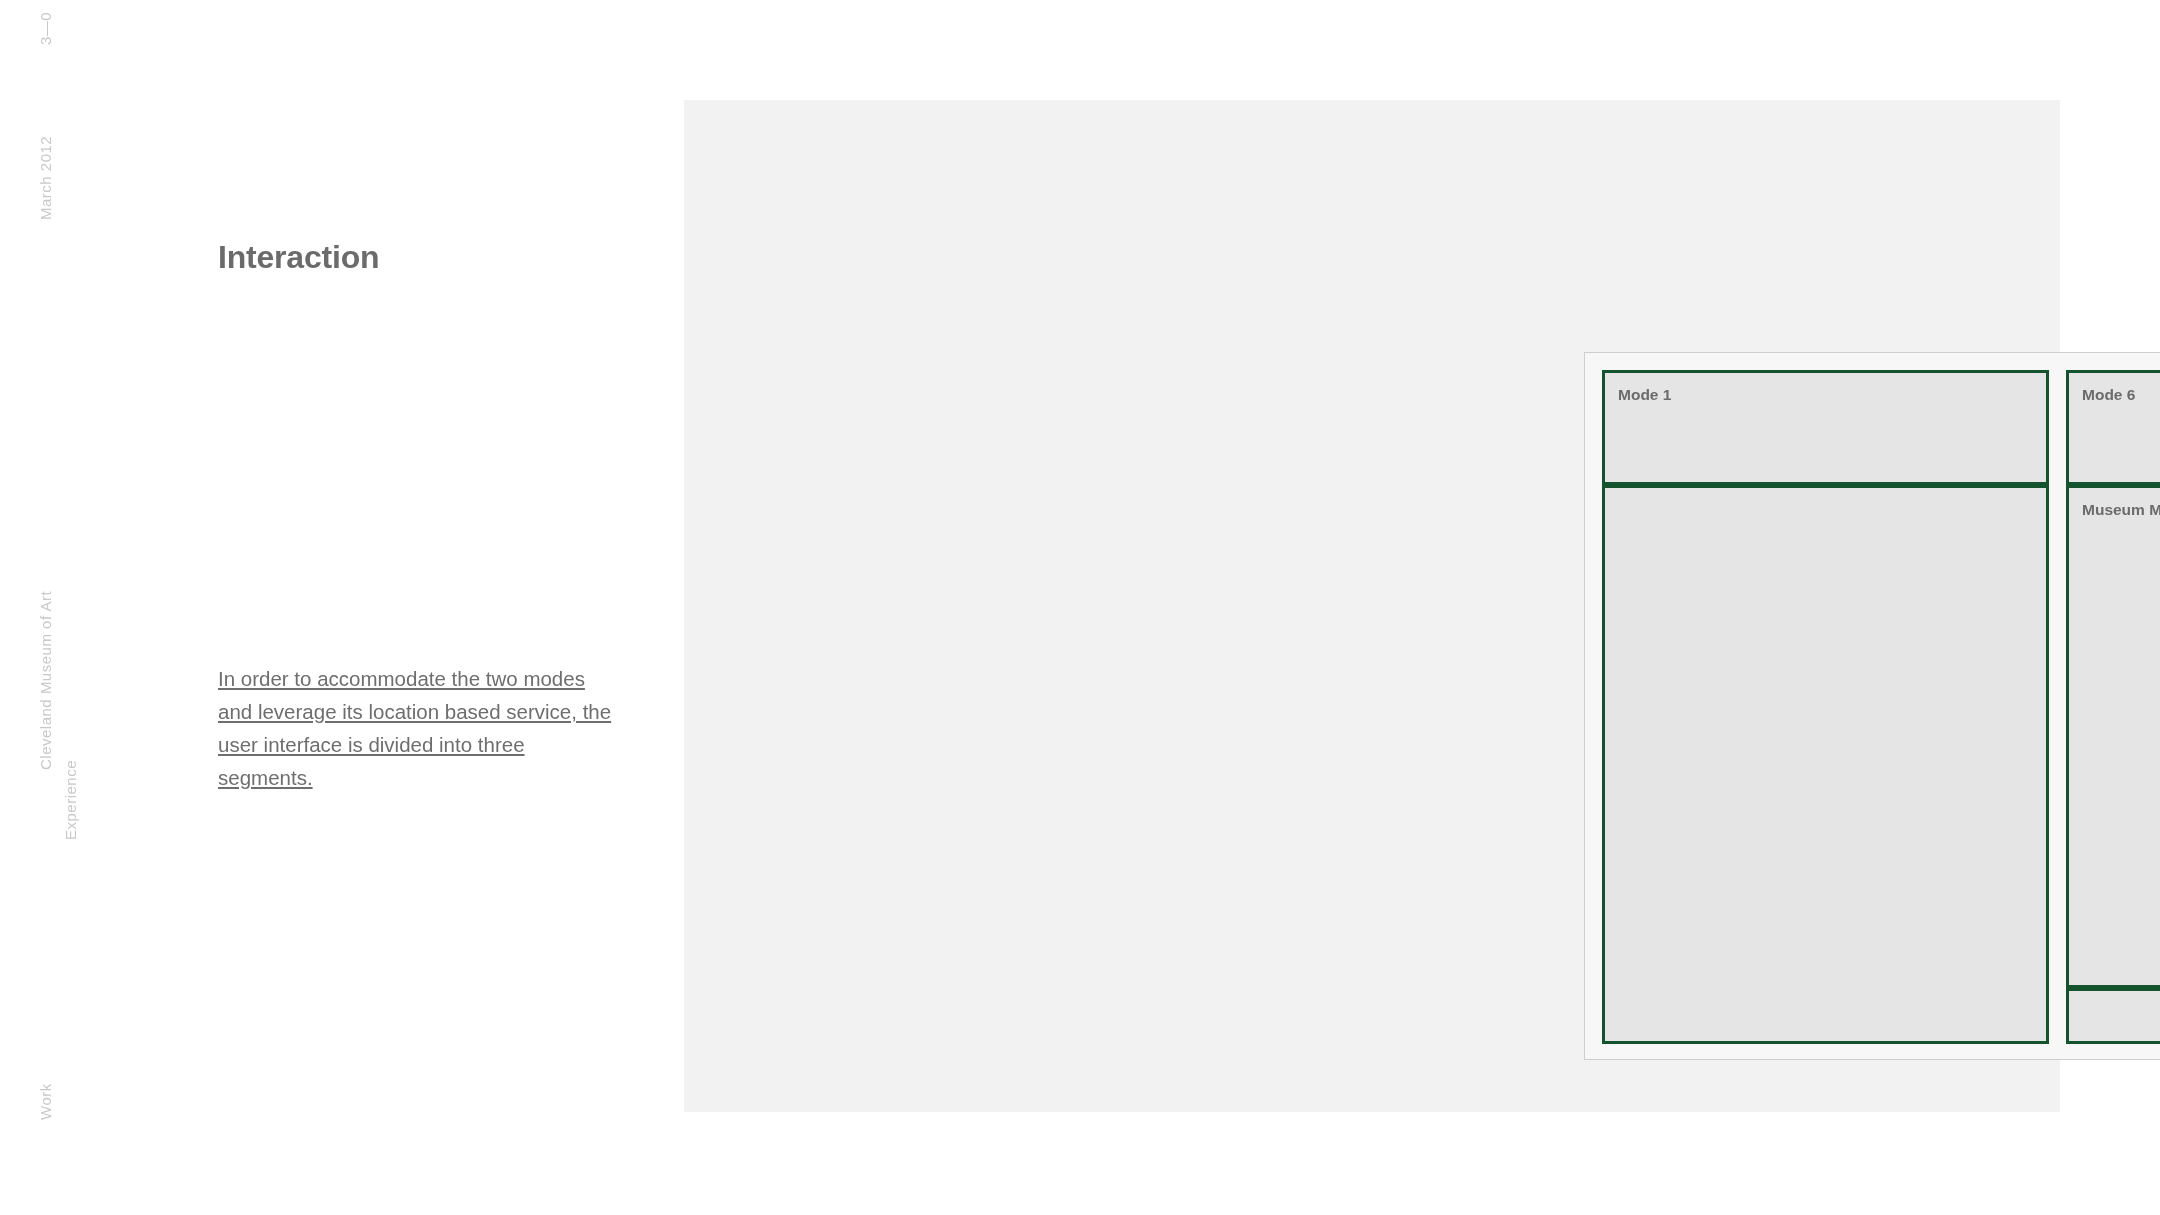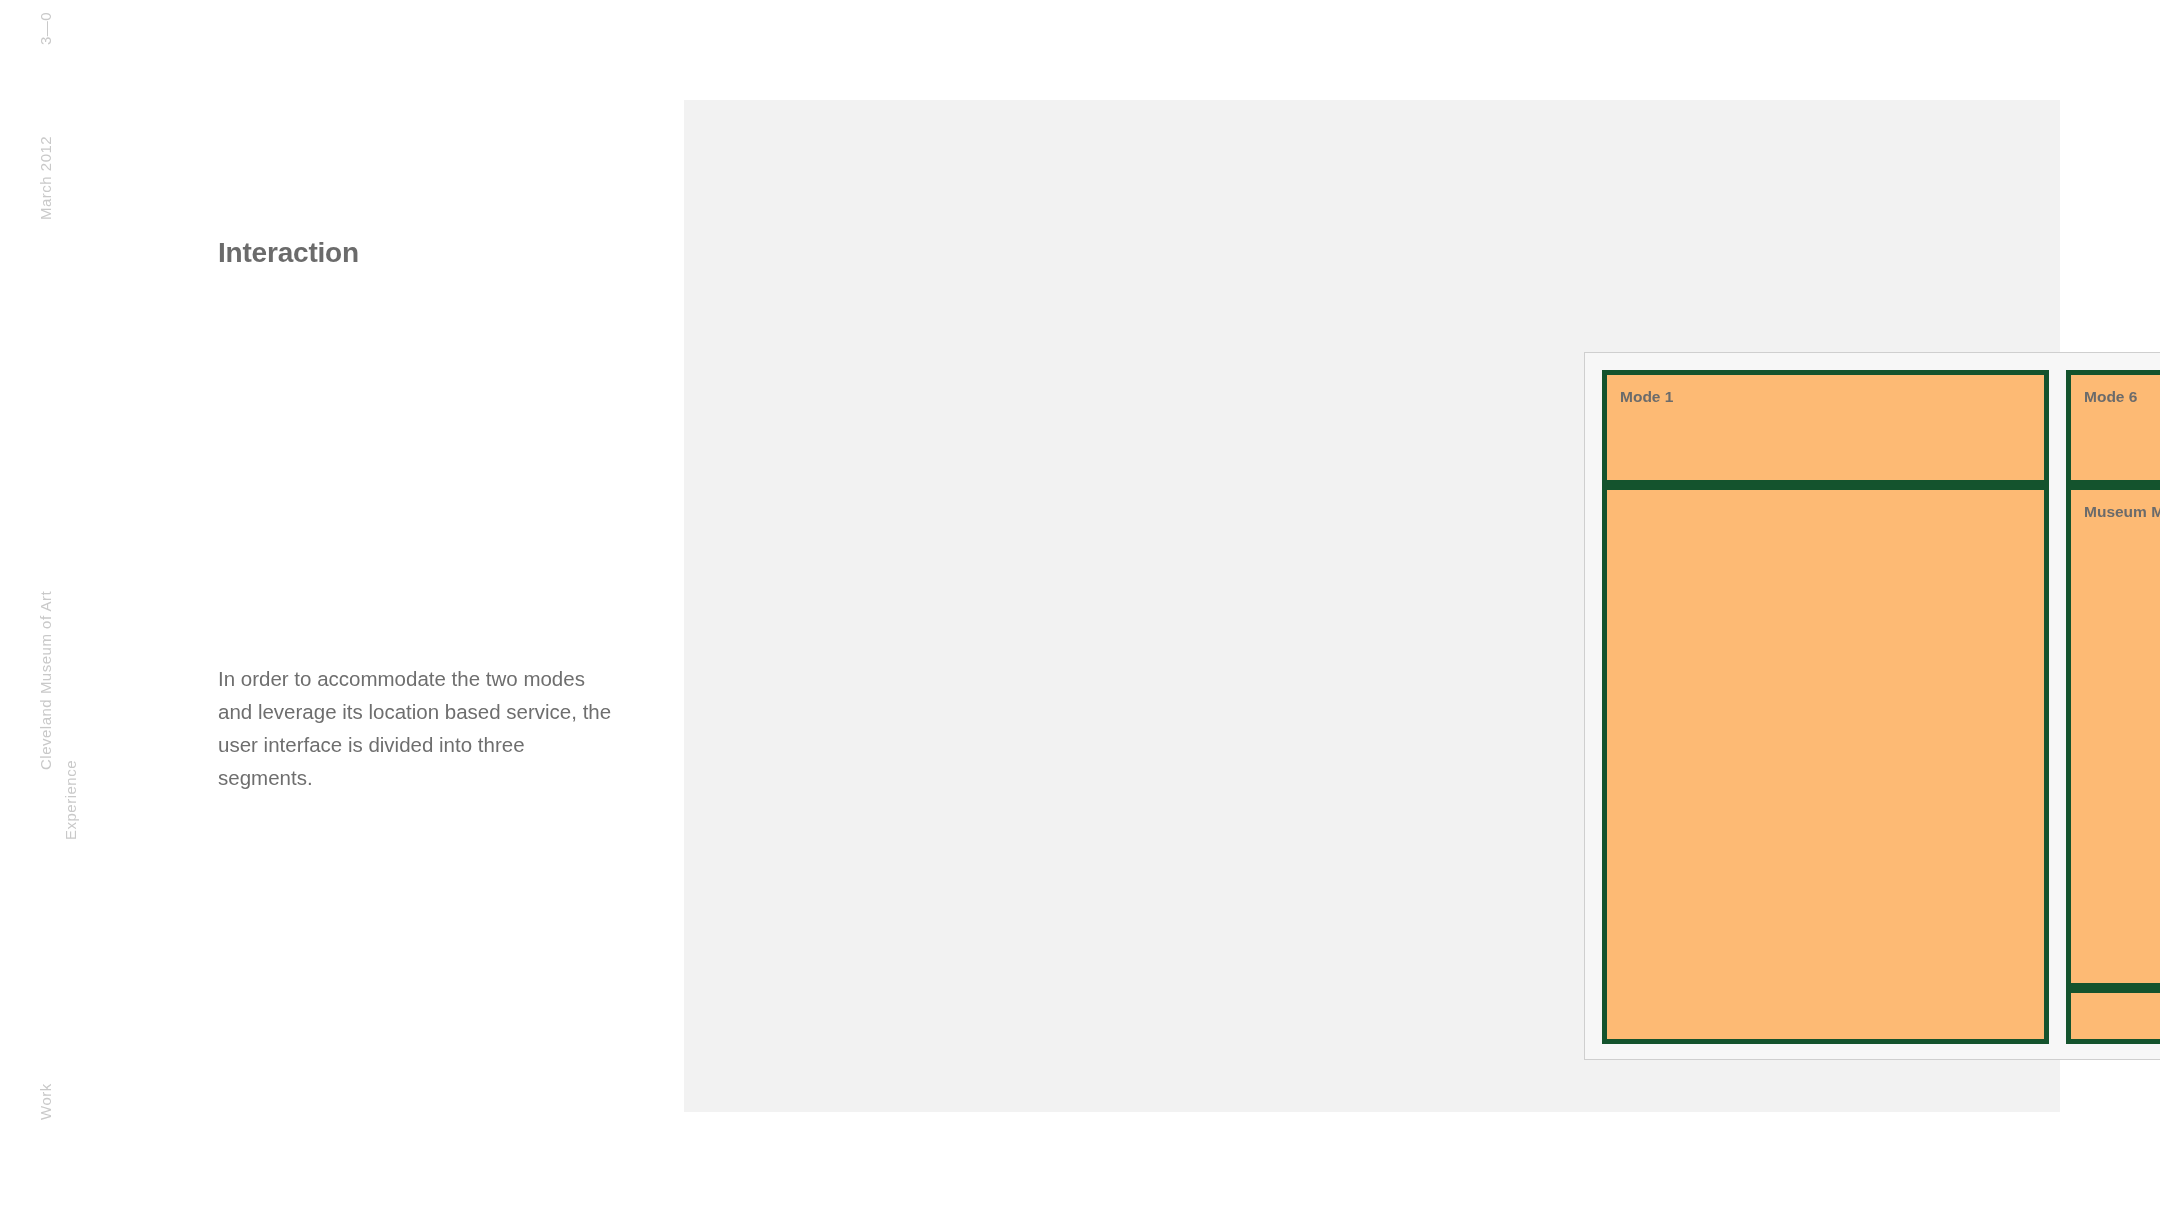--- a/index.html
+++ b/index.html
@@ -46,37 +46,38 @@
   .content {
     position: absolute;
     left: 218px;
     top: 0;
     width: 430px;
   }
   .title {
     position: absolute;
     left: 0;
     top: 218px;
-    font-size: 28px;
+    font-size: 32px;
     font-weight: bold;
     color: #6b6b6b;
     letter-spacing: -0.2px;
   }
   .paragraphs {
     position: absolute;
     left: 0;
     top: 662px;
     width: 395px;
   }
   .paragraphs p {
     margin: 0 0 32px 0;
     font-size: 20.5px;
     line-height: 33px;
     color: #6e6e6e;
     font-weight: 400;
+    text-decoration: underline;
   }
   .paragraphs p:last-child { margin-bottom: 0; }
 
   
   .canvas {
     position: absolute;
     left: 684px;
     top: 100px;
     width: 1376px;
     height: 1012px;
@@ -89,23 +90,23 @@
     left: 900px;
     top: 252px;
     width: 944px;
     height: 708px;
     border: 1px solid #cfcfcf;
     background: #f7f7f7;
     box-sizing: border-box;
   }
   .panel {
     position: absolute;
-    border: 5px solid #14532d;
+    border: 3px solid #14532d;
     box-sizing: border-box;
-    background: #fdba74;
+    background: #e5e5e5;
   }
   
   .panel-mode1 {
     left: 17px;
     top: 17px;
     width: 447px;
     height: 115px;
   }
   .panel-left-body {
     left: 17px;

